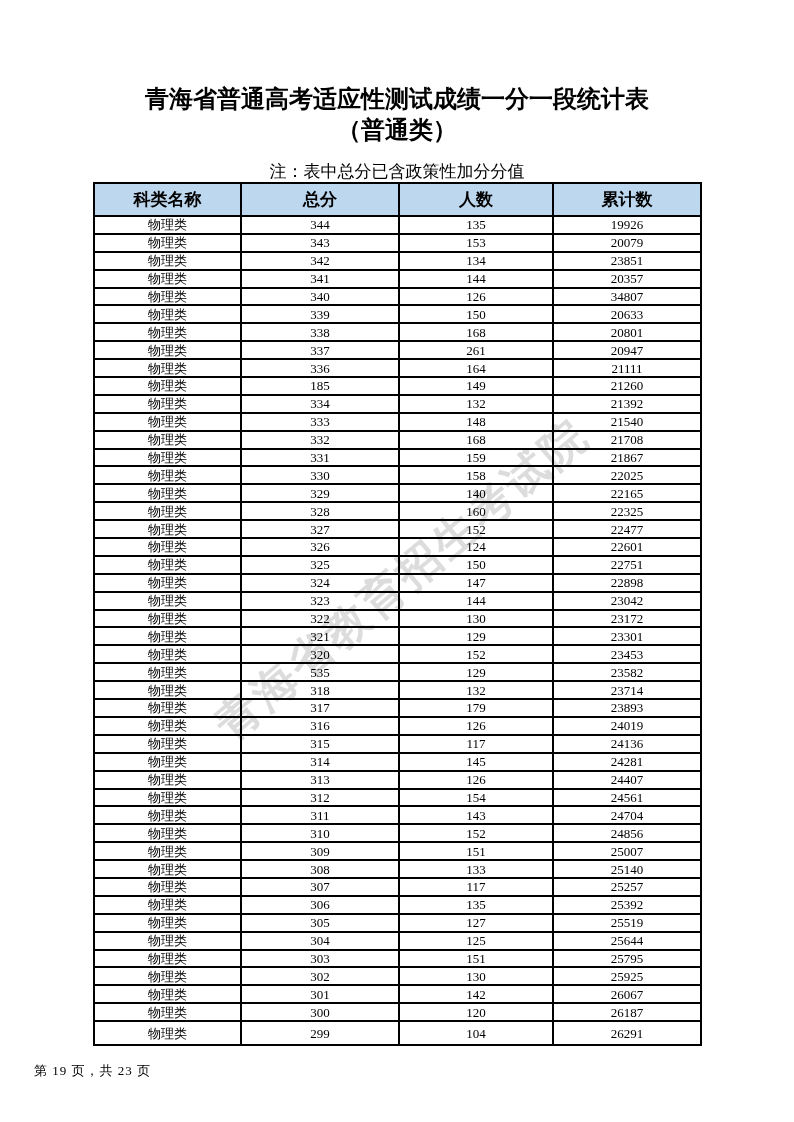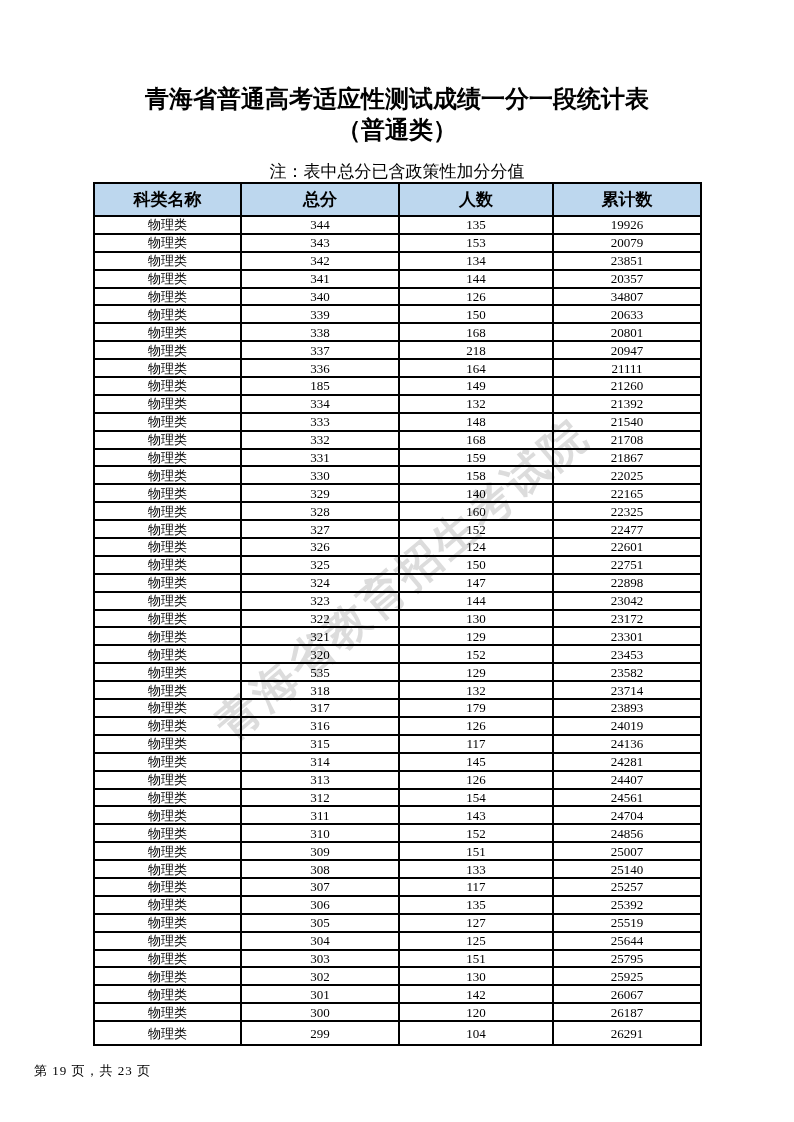--- a/index.html
+++ b/index.html
@@ -160,21 +160,21 @@
         </tr>
         <tr>
           <td>物理类</td>
           <td>338</td>
           <td>168</td>
           <td>20801</td>
         </tr>
         <tr>
           <td>物理类</td>
           <td>337</td>
-          <td>218</td>
+          <td>261</td>
           <td>20947</td>
         </tr>
         <tr>
           <td>物理类</td>
           <td>336</td>
           <td>164</td>
           <td>21111</td>
         </tr>
         <tr>
           <td>物理类</td>

